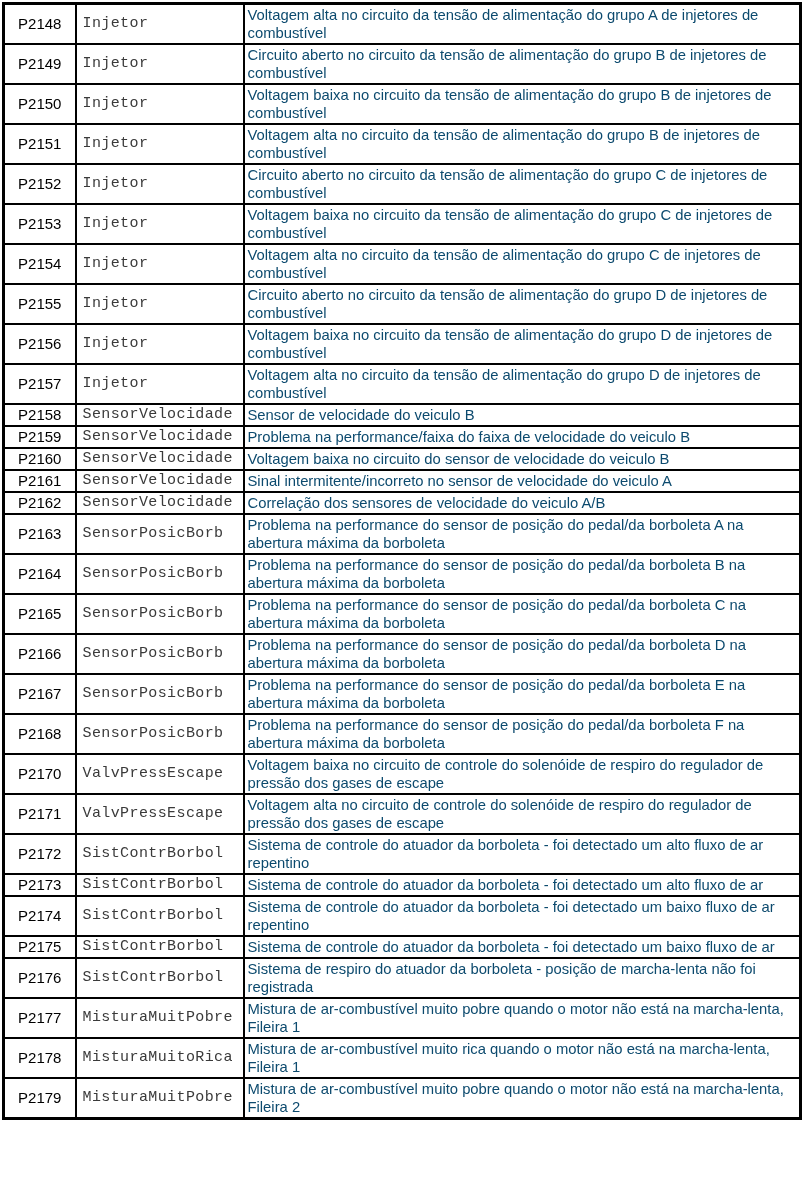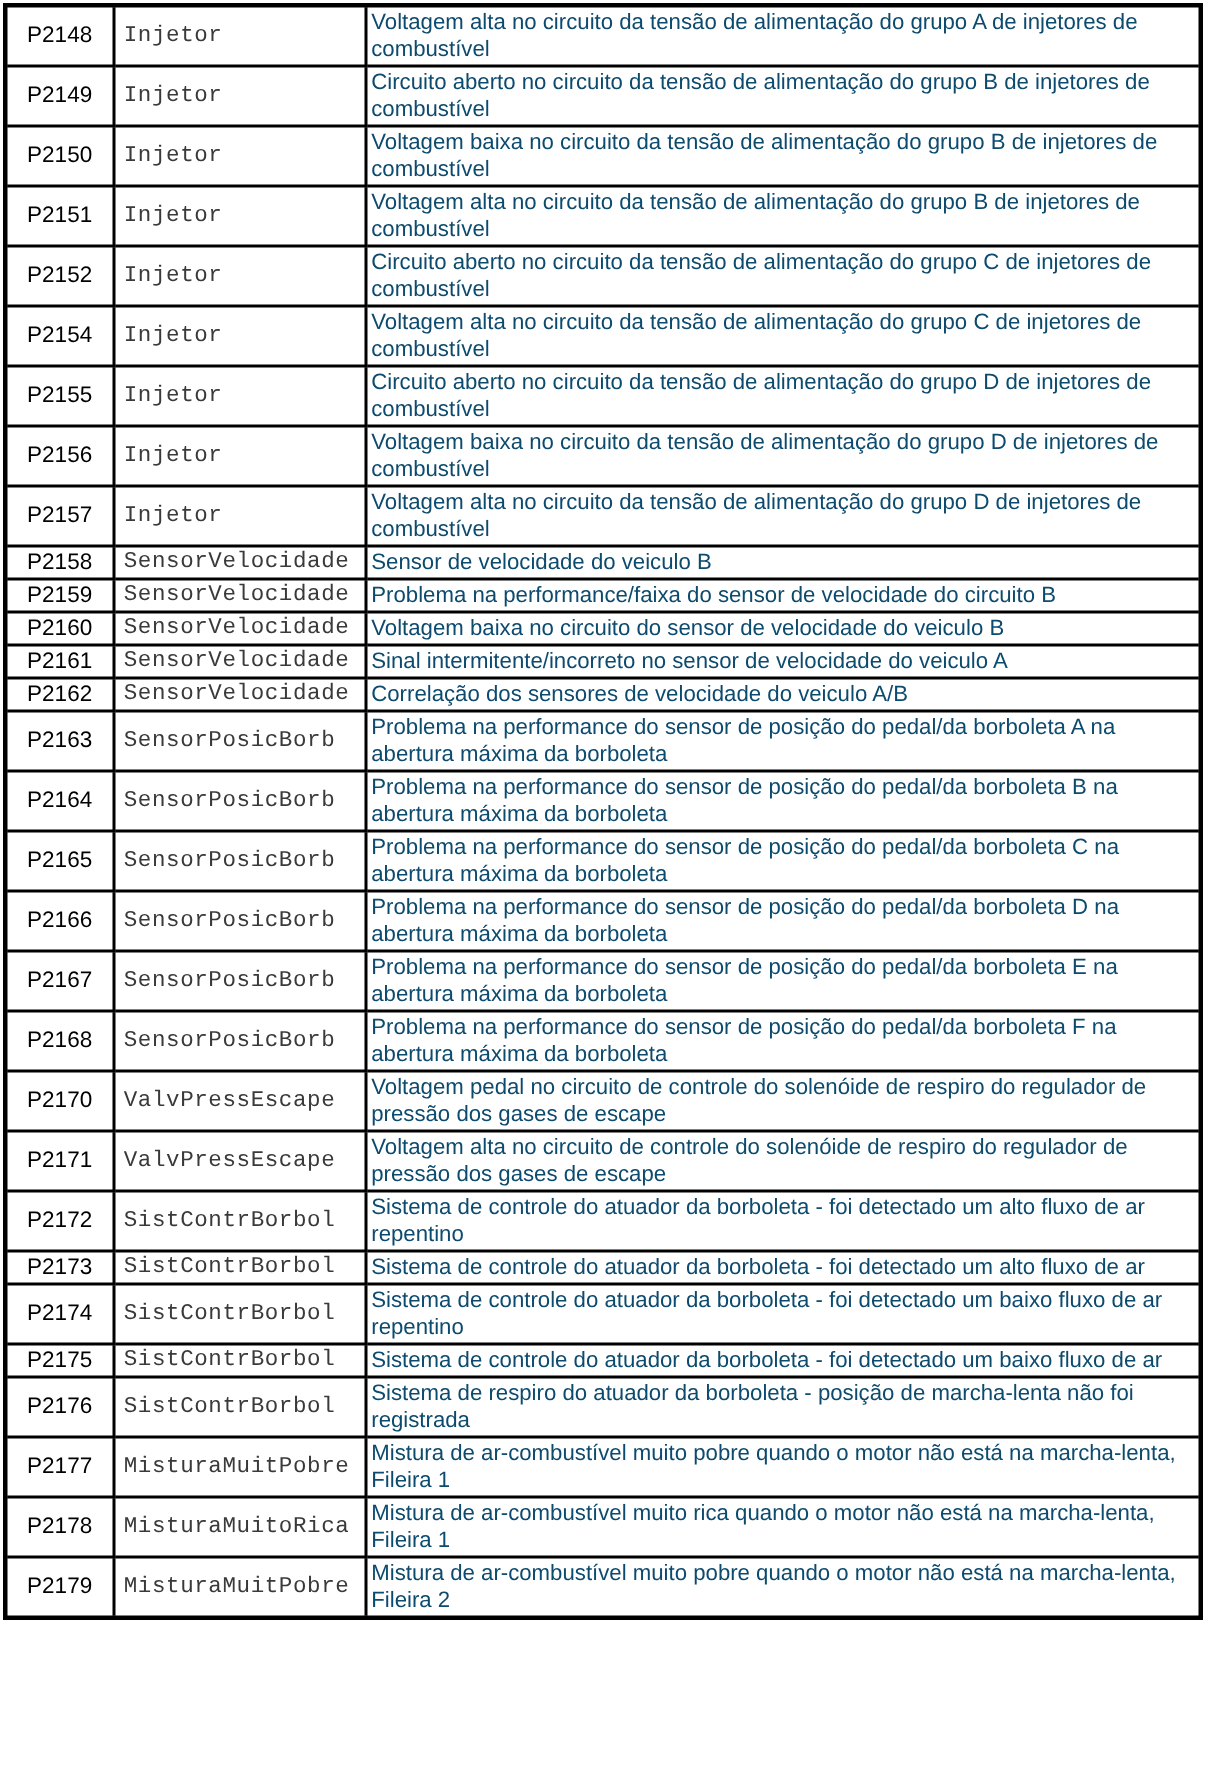--- a/index.html
+++ b/index.html
@@ -86,20 +86,25 @@
     <td class="cat">Injetor</td>
     <td class="desc">Voltagem alta no circuito da tensão de alimentação do grupo B de injetores de combustível</td>
   </tr>
 
   <tr>
     <td class="code">P2152</td>
     <td class="cat">Injetor</td>
     <td class="desc">Circuito aberto no circuito da tensão de alimentação do grupo C de injetores de combustível</td>
   </tr>
 
+  <tr>
+    <td class="code">P2153</td>
+    <td class="cat">Injetor</td>
+    <td class="desc">Voltagem baixa no circuito da tensão de alimentação do grupo C de injetores de combustível</td>
+  </tr>
 
   <tr>
     <td class="code">P2154</td>
     <td class="cat">Injetor</td>
     <td class="desc">Voltagem alta no circuito da tensão de alimentação do grupo C de injetores de combustível</td>
   </tr>
 
   <tr>
     <td class="code">P2155</td>
     <td class="cat">Injetor</td>
@@ -120,21 +125,21 @@
 
   <tr>
     <td class="code">P2158</td>
     <td class="cat">SensorVelocidade</td>
     <td class="desc">Sensor de velocidade do veiculo B</td>
   </tr>
 
   <tr>
     <td class="code">P2159</td>
     <td class="cat">SensorVelocidade</td>
-    <td class="desc">Problema na performance/faixa do sensor de velocidade do circuito B</td>
+    <td class="desc">Problema na performance/faixa do faixa de velocidade do veiculo B</td>
   </tr>
 
   <tr>
     <td class="code">P2160</td>
     <td class="cat">SensorVelocidade</td>
     <td class="desc">Voltagem baixa no circuito do sensor de velocidade do veiculo B</td>
   </tr>
 
   <tr>
     <td class="code">P2161</td>
@@ -181,21 +186,21 @@
   <tr>
     <td class="code">P2168</td>
     <td class="cat">SensorPosicBorb</td>
     <td class="desc">Problema na performance do sensor de posição do pedal/da borboleta F na abertura máxima da borboleta</td>
   </tr>
 
 
   <tr>
     <td class="code">P2170</td>
     <td class="cat">ValvPressEscape</td>
-    <td class="desc">Voltagem pedal no circuito de controle do solenóide de respiro do regulador de pressão dos gases de escape</td>
+    <td class="desc">Voltagem baixa no circuito de controle do solenóide de respiro do regulador de pressão dos gases de escape</td>
   </tr>
 
   <tr>
     <td class="code">P2171</td>
     <td class="cat">ValvPressEscape</td>
     <td class="desc">Voltagem alta no circuito de controle do solenóide de respiro do regulador de pressão dos gases de escape</td>
   </tr>
 
   <tr>
     <td class="code">P2172</td>

